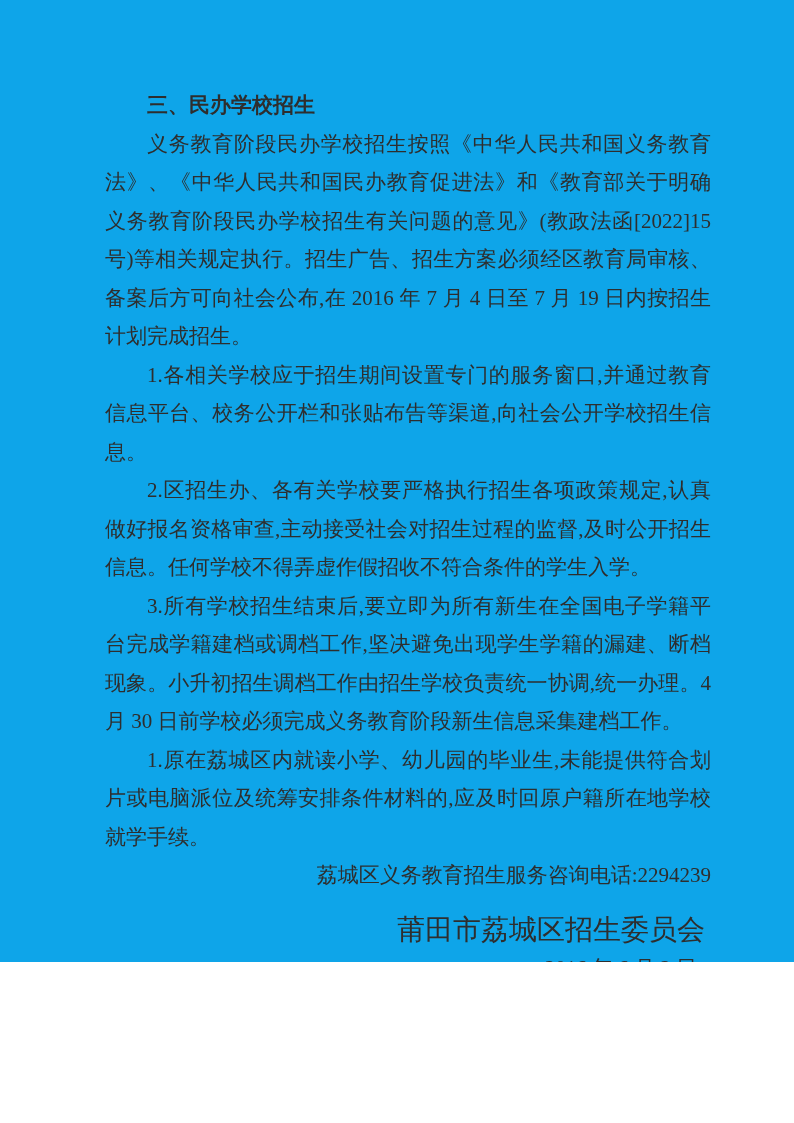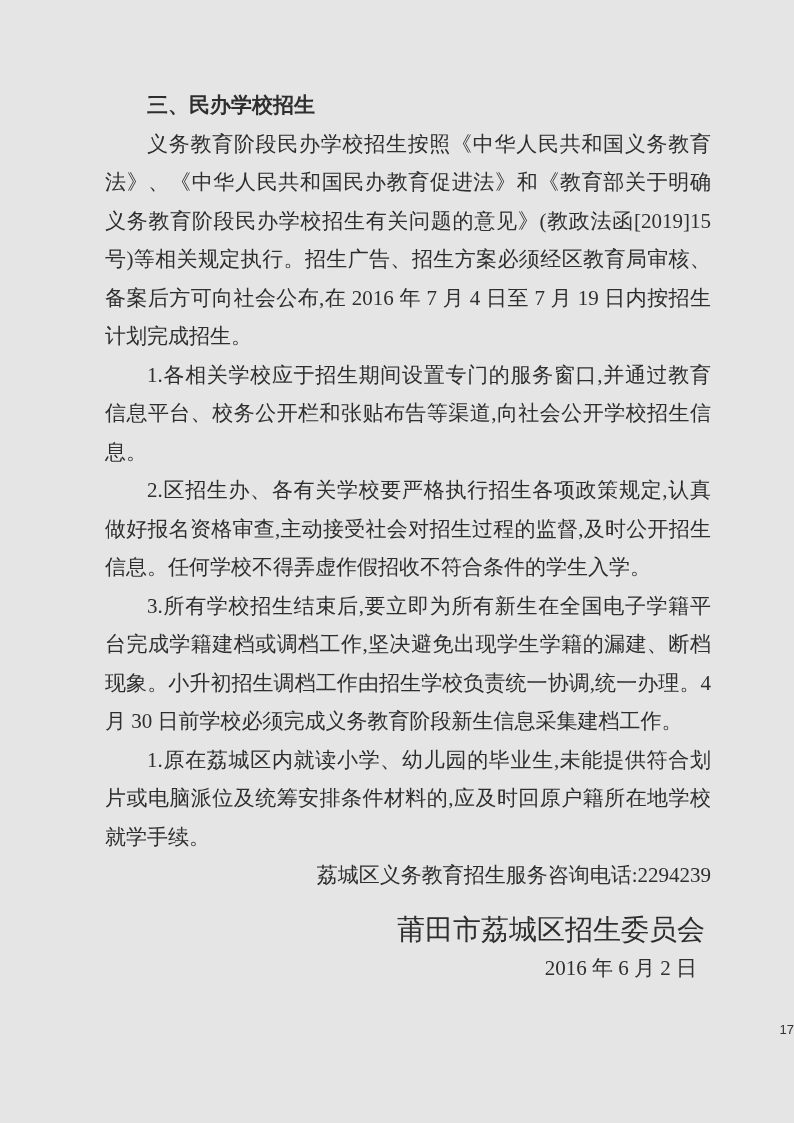--- a/index.html
+++ b/index.html
@@ -3,23 +3,23 @@
 <meta charset="utf-8">
 <style>
   html, body {
     margin: 0;
     padding: 0;
     background: #ffffff;
   }
   .page {
     position: relative;
     width: 794px;
-    height: 1123px;
+    height: 962px;
     margin: 0 auto;
-    background: #e5e5e5;
+    background: #0ea5e9;
     overflow: hidden;
     font-family: "Liberation Serif", "DejaVu Serif", serif;
     color: #2e2e2e;
   }
   .doc-body {
     position: absolute;
     top: 86px;
     left: 105px;
     width: 606px;
   }
@@ -62,21 +62,21 @@
     color: #333333;
     font-family: "Liberation Sans", sans-serif;
   }
 </style>
 </head>
 <body>
 
 <div class="page">
   <div class="doc-body">
     <p class="heading">三、民办学校招生</p>
-    <p class="body">义务教育阶段民办学校招生按照《中华人民共和国义务教育法》、《中华人民共和国民办教育促进法》和《教育部关于明确义务教育阶段民办学校招生有关问题的意见》(教政法函[2019]15号)等相关规定执行。招生广告、招生方案必须经区教育局审核、备案后方可向社会公布,在 2016 年 7 月 4 日至 7 月 19 日内按招生计划完成招生。</p>
+    <p class="body">义务教育阶段民办学校招生按照《中华人民共和国义务教育法》、《中华人民共和国民办教育促进法》和《教育部关于明确义务教育阶段民办学校招生有关问题的意见》(教政法函[2022]15号)等相关规定执行。招生广告、招生方案必须经区教育局审核、备案后方可向社会公布,在 2016 年 7 月 4 日至 7 月 19 日内按招生计划完成招生。</p>
     <p class="body">1.各相关学校应于招生期间设置专门的服务窗口,并通过教育信息平台、校务公开栏和张贴布告等渠道,向社会公开学校招生信息。</p>
     <p class="body">2.区招生办、各有关学校要严格执行招生各项政策规定,认真做好报名资格审查,主动接受社会对招生过程的监督,及时公开招生信息。任何学校不得弄虚作假招收不符合条件的学生入学。</p>
     <p class="body">3.所有学校招生结束后,要立即为所有新生在全国电子学籍平台完成学籍建档或调档工作,坚决避免出现学生学籍的漏建、断档现象。小升初招生调档工作由招生学校负责统一协调,统一办理。4 月 30 日前学校必须完成义务教育阶段新生信息采集建档工作。</p>
     <p class="body">1.原在荔城区内就读小学、幼儿园的毕业生,未能提供符合划片或电脑派位及统筹安排条件材料的,应及时回原户籍所在地学校就学手续。</p>
     <p class="phone">荔城区义务教育招生服务咨询电话:2294239</p>
 
     <div class="closing">
       <div class="sig">莆田市荔城区招生委员会</div>
       <div class="date">2016 年 6 月 2 日</div>
     </div>

